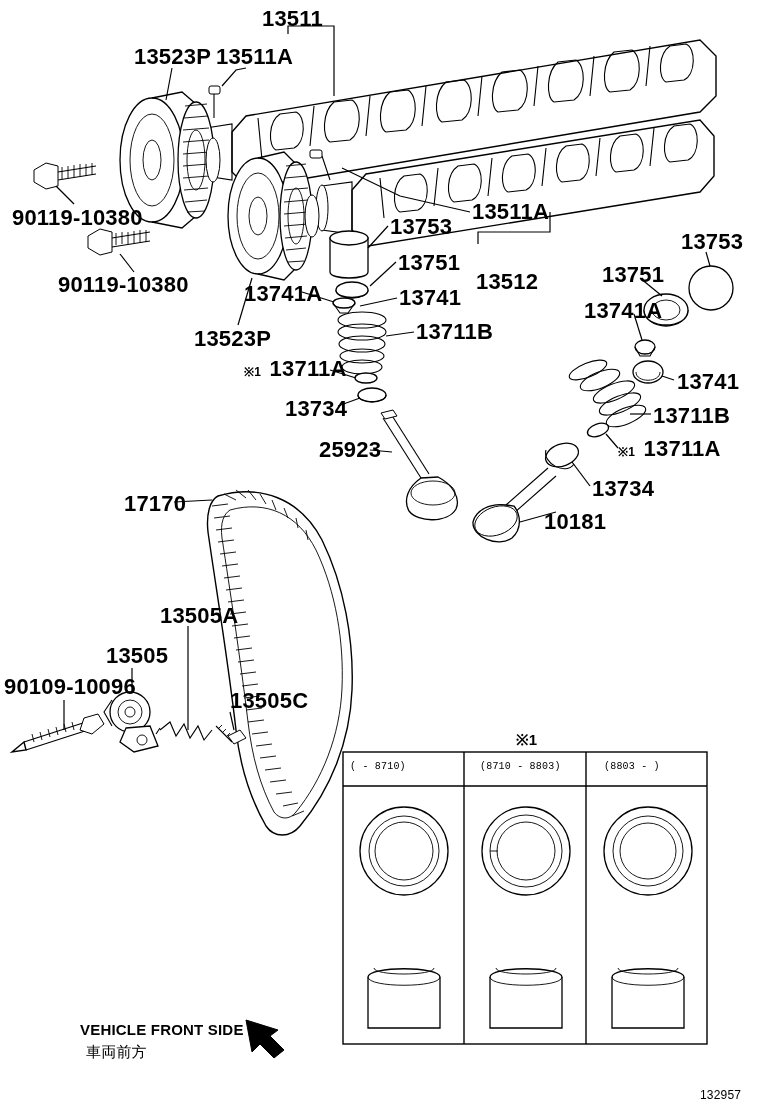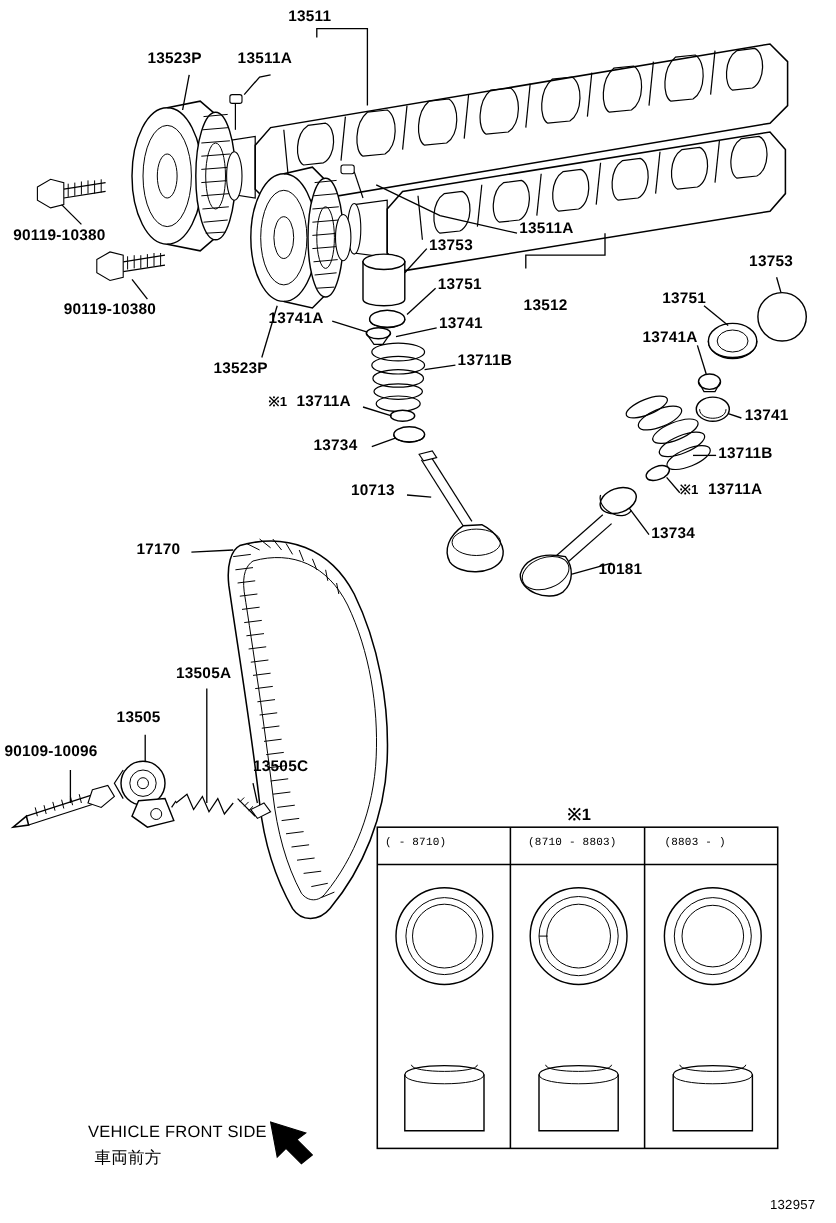--- a/index.html
+++ b/index.html
@@ -21,21 +21,21 @@
   #art {
     position: absolute;
     left: 0;
     top: 0;
     width: 760px;
     height: 1112px;
   }
   .lbl {
     position: absolute;
     font-family: "Liberation Sans", sans-serif;
-    font-size: 14px;
+    font-size: 22px;
     font-weight: bold;
     color: #000;
     white-space: nowrap;
     letter-spacing: 0.2px;
   }
   .lbl.box {
     font-size: 10px;
     font-weight: normal;
     font-family: "Liberation Mono", monospace;
   }
@@ -43,21 +43,21 @@
     font-size: 14px;
     font-weight: bold;
   }
   .lbl.jp {
     font-size: 15px;
     font-weight: normal;
     margin-top: 45px;
   }
   .lbl.front {
     font-size: 15px;
-    font-weight: normal;
+    font-weight: bold;
   }
   .lbl.code {
     font-size: 12px;
     font-weight: normal;
     font-family: "Liberation Sans", sans-serif;
     color: #000;
   }
   .star {
     font-size: 12px;
   }
@@ -473,21 +473,21 @@
   <div class="lbl" style="left:244px; top:281px;">13741A</div>
   <div class="lbl" style="left:399px; top:285px;">13741</div>
   <div class="lbl" style="left:194px; top:326px;">13523P</div>
   <div class="lbl" style="left:416px; top:319px;">13711B</div>
   <div class="lbl" style="left:681px; top:229px;">13753</div>
   <div class="lbl" style="left:602px; top:262px;">13751</div>
   <div class="lbl" style="left:584px; top:298px;">13741A</div>
   <div class="lbl" style="left:677px; top:369px;">13741</div>
   <div class="lbl" style="left:653px; top:403px;">13711B</div>
   <div class="lbl" style="left:285px; top:396px;">13734</div>
-  <div class="lbl" style="left:319px; top:437px;">10713</div>
+  <div class="lbl" style="left:319px; top:437px;">25923</div>
   <div class="lbl" style="left:592px; top:476px;">13734</div>
   <div class="lbl" style="left:544px; top:509px;">10181</div>
   <div class="lbl" style="left:124px; top:491px;">17170</div>
   <div class="lbl" style="left:160px; top:603px;">13505A</div>
   <div class="lbl" style="left:106px; top:643px;">13505</div>
   <div class="lbl" style="left:4px; top:674px;">90109-10096</div>
   <div class="lbl" style="left:202px; top:688px;margin-left:28px;">13505C</div>
 
   <div style="position:absolute; left:244px; top:356px; white-space:nowrap;">
     <span class="lbl star" style="position:static;">※1</span>

